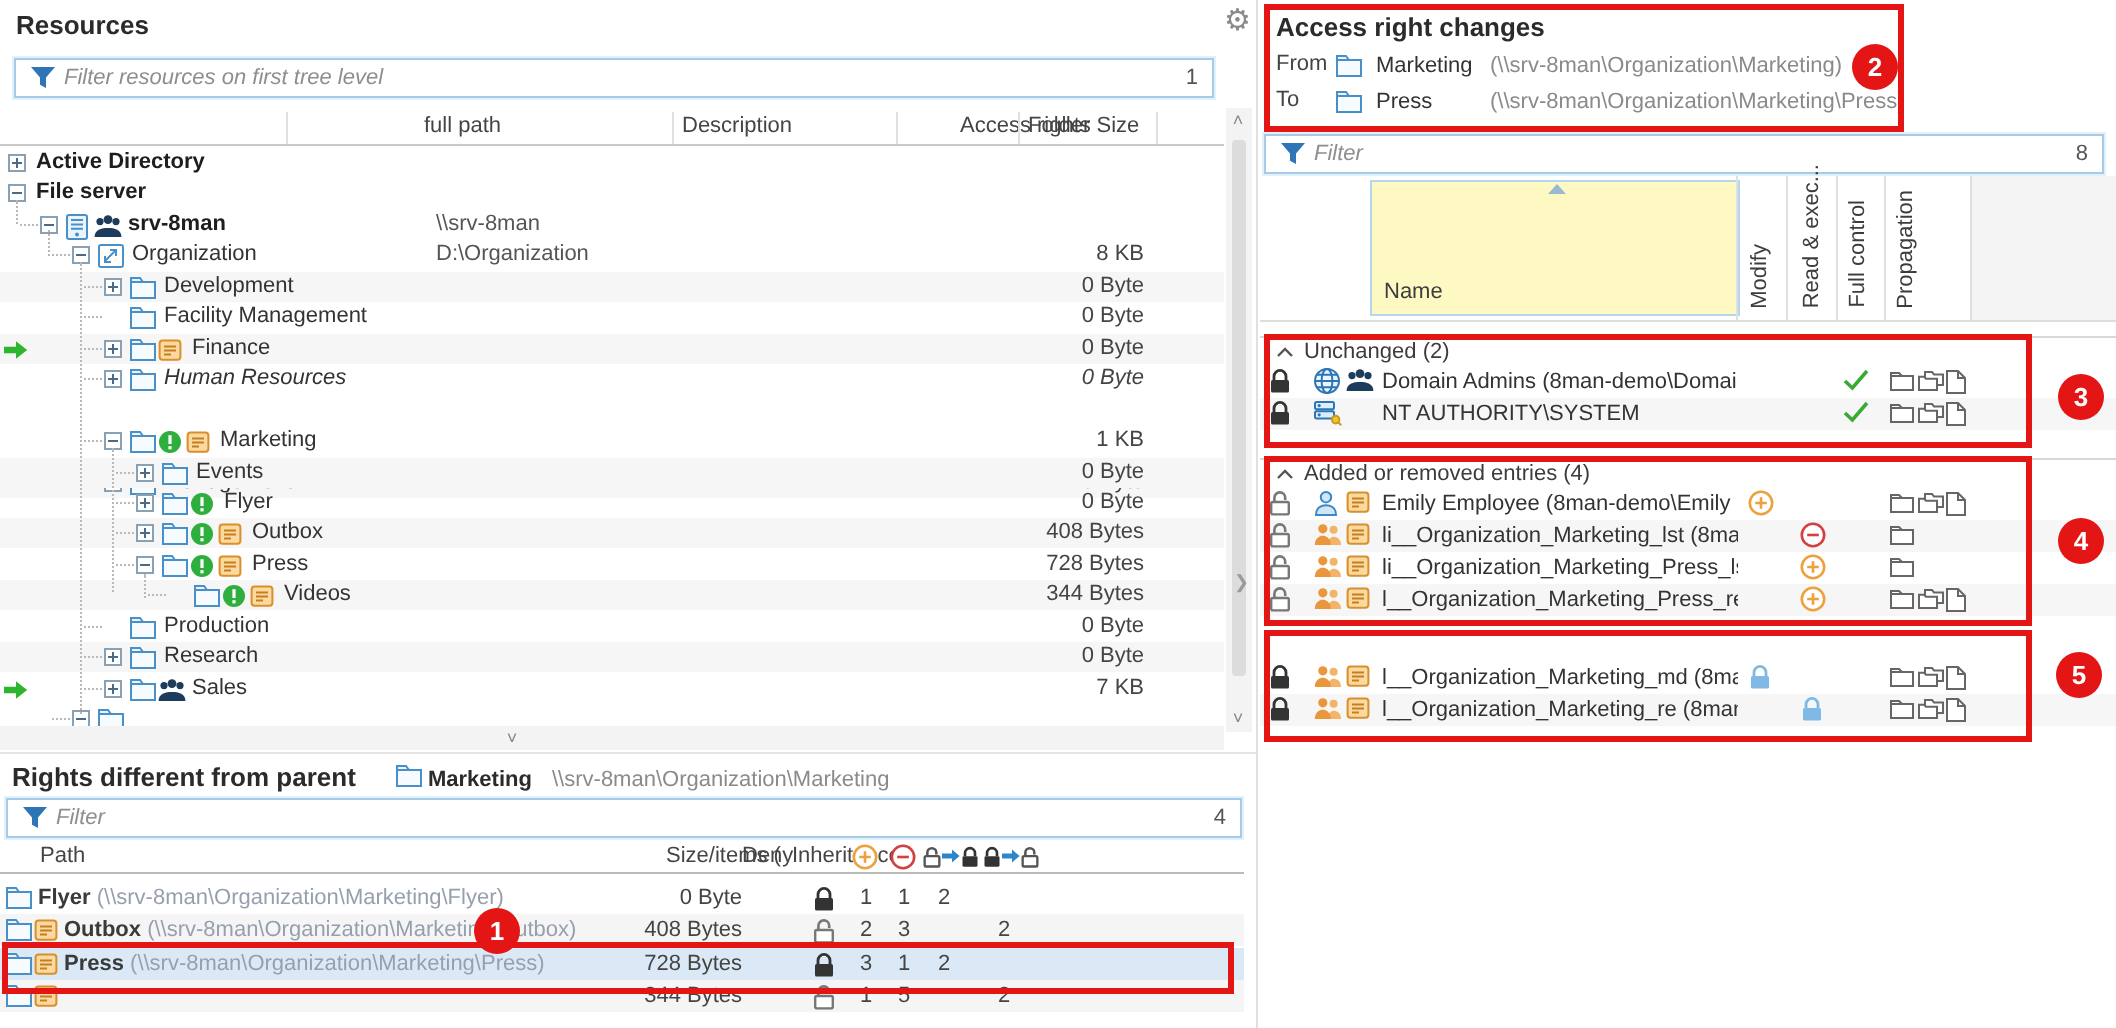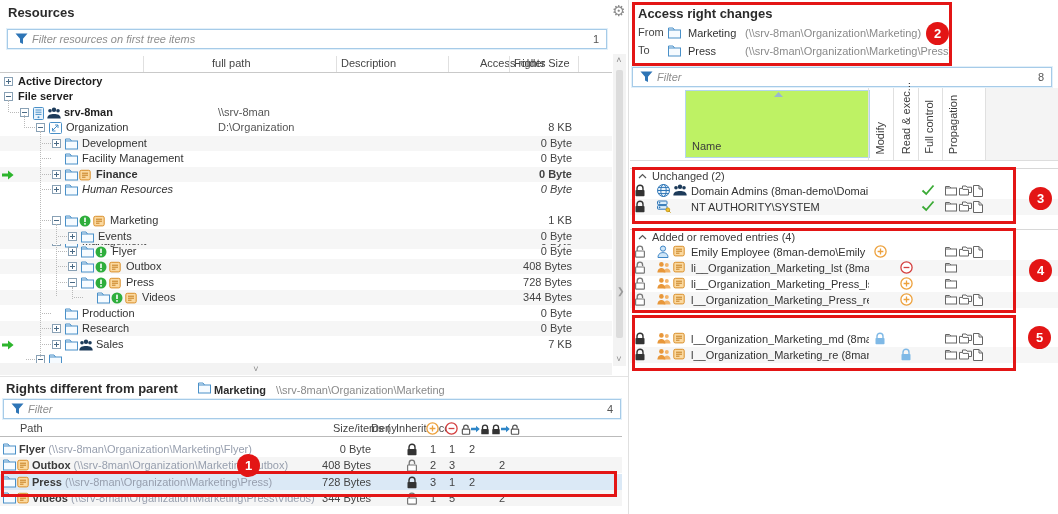--- a/index.html
+++ b/index.html
@@ -57,21 +57,21 @@
 <div class="app">
 
   <section class="abs" style="left:0;top:0;width:628px;height:378px;">
     <div class="panel-title abs" style="left:8px;top:5px;">Resources</div>
     <div class="gear" style="left:612px;top:3px;">⚙</div>
 
     <div class="filterbox" style="left:7px;top:29px;width:598px;">
       <span class="fun"><svg width="13" height="12" viewBox="0 0 13 12">
             <path d="M0.5 0.5 H12.5 L8 5.8 V11 L5 9.4 V5.8 Z" fill="#2e75b6"></path>
           </svg></span>
-      <span class="ph">Filter resources on first tree items</span>
+      <span class="ph">Filter resources on first tree level</span>
       <span class="cnt">1</span>
     </div>
 
     <div class="abs" style="left:0;top:54px;width:612px;height:19px;">
       <span class="colhead abs" style="left:212px;top:3px;">full path</span>
       <span class="colhead abs" style="left:341px;top:3px;">Description</span>
       <span class="colhead abs" style="left:480px;top:3px;">Access rights</span>
       <span class="colhead abs" style="left:514px;top:3px;">Folder Size</span>
       <div class="vline" style="left:143px;top:2px;height:16px;"></div>
       <div class="vline" style="left:336px;top:2px;height:16px;"></div>
@@ -146,21 +146,21 @@
         </div>
         <div class="trow" style="top: 151px;">
           <span class="stub" style="left:42px;width:9px;"></span>
           <span class="ic abs" style="left:65px;top:2px;"><svg width="13" height="12" viewBox="0 0 13 12">
               <path d="M0.5 3 L0.5 1 L5 1 L6.5 3" fill="#eaf4fc" stroke="#4a90c8"></path>
               <rect x="0.5" y="3" width="12" height="8" fill="#f6fbff" stroke="#4a90c8"></rect>
             </svg></span>
           <span class="lbl" style="left:82px;">Facility Management</span>
           <span class="sz">0 Byte</span>
         </div>
-        <div class="trow stripe" style="top: 167px; font-weight: bold;">
+        <div class="trow stripe" style="top: 167px;">
           <span class="ic abs" style="left:2px;top:3px;"><svg width="12" height="10" viewBox="0 0 12 10">
               <path d="M0 3.4 H6 V0.6 L11.6 5 L6 9.4 V6.6 H0 Z" fill="#2db52d"></path>
             </svg></span>
           <span class="stub" style="left:42px;width:9px;"></span>
           <span class="exp" style="left:52px;">
             <i class="h"></i>
             <i class="v"></i>
           </span>
           <span class="ic abs" style="left:65px;top:2px;"><svg width="13" height="12" viewBox="0 0 13 12">
               <path d="M0.5 3 L0.5 1 L5 1 L6.5 3" fill="#eaf4fc" stroke="#4a90c8"></path>
@@ -502,21 +502,20 @@
         </div>
         <div class="brow stripe" style="top: 111.9px;">
           <span class="ic abs" style="left:3px;top:2px;"><svg width="13" height="12" viewBox="0 0 13 12">
               <path d="M0.5 3 L0.5 1 L5 1 L6.5 3" fill="#eaf4fc" stroke="#4a90c8"></path>
               <rect x="0.5" y="3" width="12" height="8" fill="#f6fbff" stroke="#4a90c8"></rect>
             </svg></span>
           <span class="ic abs" style="left:17px;top:2px;"><svg width="12" height="12" viewBox="0 0 12 12">
               <rect x="0.8" y="1.3" width="10.4" height="9.6" rx="1.5" fill="#fbd9a0" stroke="#d98f2b"></rect>
               <path d="M3 4.2 H9 M3 6.2 H9 M3 8.2 H6.5" stroke="#c57f1f" fill="none"></path>
             </svg></span>
-          <span class="nm" style="left:32px;">Videos <span class="pth">(\\srv-8man\Organization\Marketing\Press\Videos)</span></span>
           <span class="sz">344 Bytes</span>
           <span class="ic abs" style="left:406px;top:2px;"><svg width="12" height="13" viewBox="0 0 12 13">
               <path d="M3.2 6 V3.9 a2.7 2.7 0 0 1 5.4 0 V5" fill="none" stroke="#777" stroke-width="1.3"></path>
               <rect x="1.6" y="6" width="8.8" height="6.2" rx="0.8" fill="#fff" stroke="#777" stroke-width="1.2"></rect>
             </svg></span>
           <span class="num" style="left:423px;">1</span>
           <span class="num" style="left:442px;">5</span>
           <span class="num" style="left:462px;"></span>
           <span class="num" style="left:492px;">2</span>
         </div>
@@ -548,21 +547,21 @@
     <div class="filterbox" style="left:2px;top:67px;width:418px;">
       <span class="fun"><svg width="13" height="12" viewBox="0 0 13 12">
             <path d="M0.5 0.5 H12.5 L8 5.8 V11 L5 9.4 V5.8 Z" fill="#2e75b6"></path>
           </svg></span>
       <span class="ph">Filter</span>
       <span class="cnt">8</span>
     </div>
 
     <div class="abs" style="left:0;top:88px;width:428px;height:72px;border-bottom:1px solid #ddd;">
       <div class="abs" style="left:355px;top:0;width:73px;height:72px;background:#f4f4f4;"></div>
-      <div class="abs" style="left:55px;top:2px;width:185px;height:68px;background:#bef264;border:1px solid #b4d6ee;box-sizing:border-box;">
+      <div class="abs" style="left:55px;top:2px;width:185px;height:68px;background:#fef9c3;border:1px solid #b4d6ee;box-sizing:border-box;">
         <span class="ic abs" style="left:88px;top:1px;"><svg width="9" height="5" viewBox="0 0 9 5">
               <path d="M4.5 0 L9 5 H0 Z" fill="#9ab8d0"></path>
             </svg></span>
         <span class="abs" style="left:6px;bottom:5px;color:#3c3c3c;">Name</span>
       </div>
       <span class="vlabel" style="left:244px;bottom:6px;">Modify</span>
       <span class="vlabel" style="left:270px;bottom:6px;">Read &amp; exec...</span>
       <span class="vlabel" style="left:293px;bottom:6px;">Full control</span>
       <span class="vlabel" style="left:317px;bottom:6px;">Propagation</span>
       <div class="vline" style="left:238px;top:0;height:72px;"></div>

